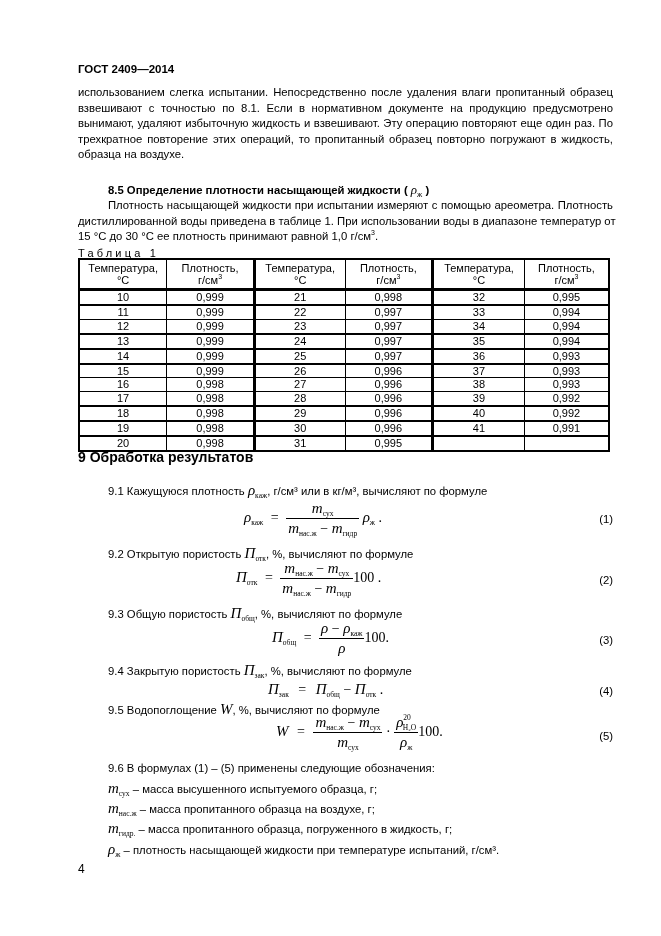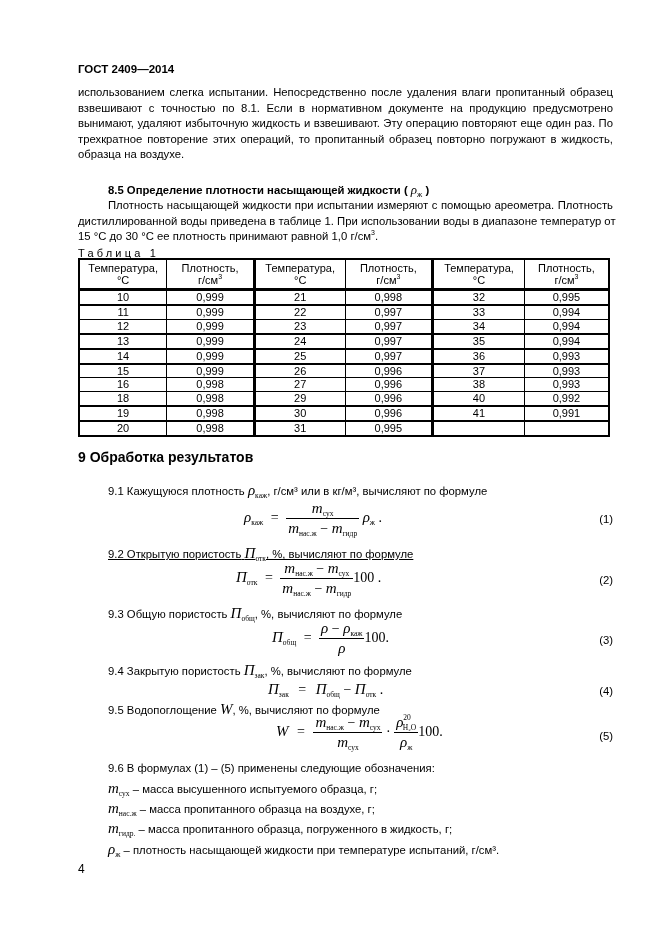--- a/index.html
+++ b/index.html
@@ -128,20 +128,28 @@
       </tr>
       <tr>
         <td>16</td>
         <td>0,998</td>
         <td class="thick-l">27</td>
         <td>0,996</td>
         <td class="thick-l">38</td>
         <td>0,993</td>
       </tr>
       <tr class="sep">
+        <td>17</td>
+        <td>0,998</td>
+        <td class="thick-l">28</td>
+        <td>0,996</td>
+        <td class="thick-l">39</td>
+        <td>0,992</td>
+      </tr>
+      <tr class="sep">
         <td>18</td>
         <td>0,998</td>
         <td class="thick-l">29</td>
         <td>0,996</td>
         <td class="thick-l">40</td>
         <td>0,992</td>
       </tr>
       <tr class="sep">
         <td>19</td>
         <td>0,998</td>
@@ -171,21 +179,21 @@
   <span class="m">ρ</span><span class="sub">каж</span>
   <span style="margin:0 4px;">=</span>
   <span class="frac">
     <span class="n"><span class="m">m</span><span class="sub">сух</span></span>
     <span class="d"><span class="m">m</span><span class="sub">нас.ж</span> − <span class="m">m</span><span class="sub">гидр</span></span>
   </span>
   <span class="m">ρ</span><span class="sub">ж</span> <span>.</span>
 </div>
 <div class="abs num" style="top:513px;">(1)</div>
 
-<div class="abs item" style="top:545px;text-decoration:underline;">
+<div class="abs item" style="top:545px;">
   <span>9.2 Открытую пористость</span>
   <span class="m">П</span><span class="sub">отк</span><span>, %, вычисляют по формуле</span>
 </div>
 <div class="abs formula" style="left:236px;top:560px;">
   <span class="m">П</span><span class="sub">отк</span>
   <span style="margin:0 4px;">=</span>
   <span class="frac">
     <span class="n"><span class="m">m</span><span class="sub">нас.ж</span> − <span class="m">m</span><span class="sub">сух</span></span>
     <span class="d"><span class="m">m</span><span class="sub">нас.ж</span> − <span class="m">m</span><span class="sub">гидр</span></span>
   </span><span>100</span> <span>.</span>

